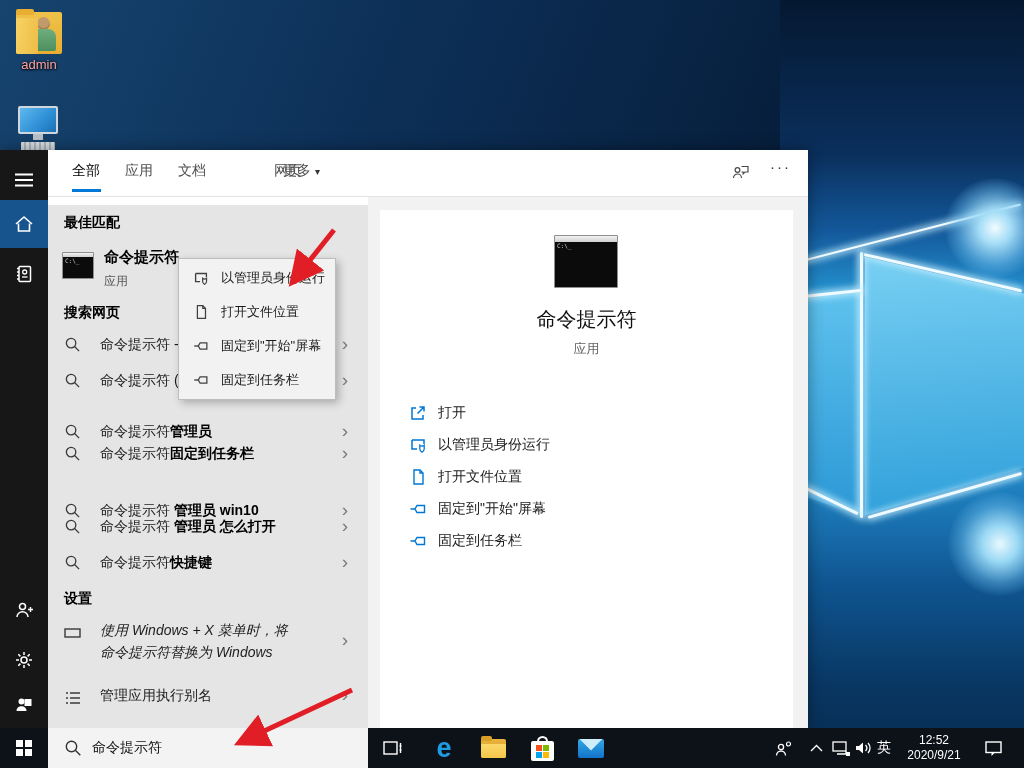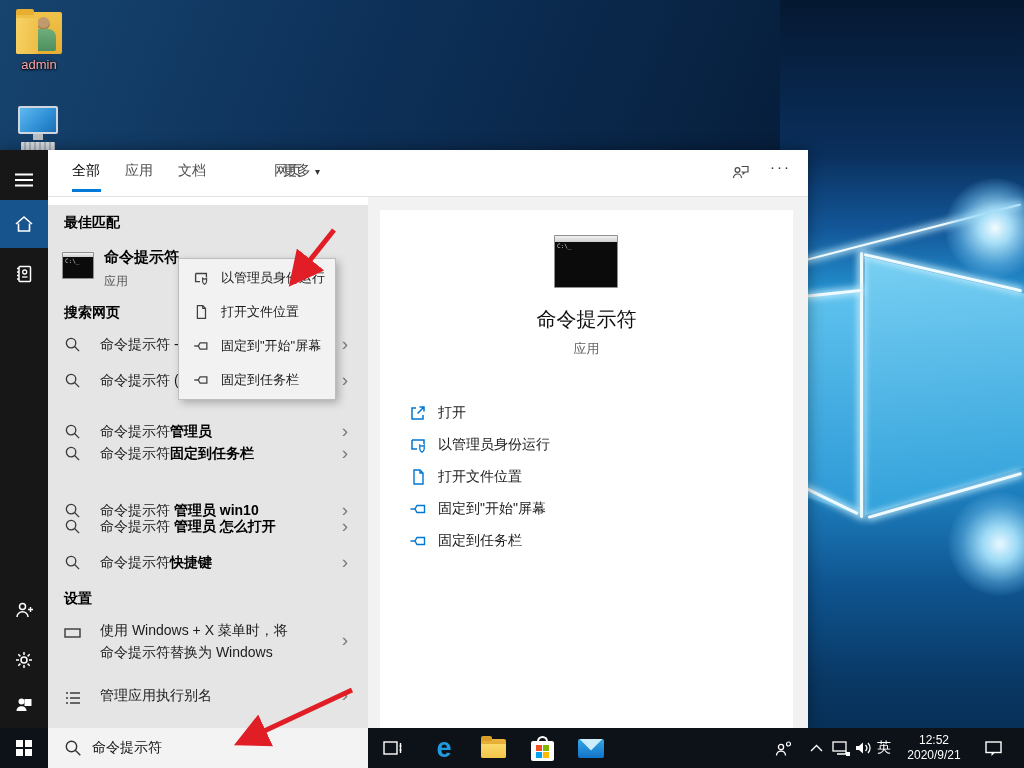--- a/index.html
+++ b/index.html
@@ -72,21 +72,21 @@
   .cmd-sm{left:14px;top:16px;width:32px;height:27px;}
   .best-title{position:absolute;left:56px;top:12px;font-size:15px;font-weight:bold;color:#000;}
   .best-sub{position:absolute;left:56px;top:37px;font-size:12px;color:#565656;}
 
   .srow{position:absolute;left:0;width:320px;height:36px;}
   .srow .mag{position:absolute;left:16px;top:9px;color:#3a3a3a;}
   .srow .txt{position:absolute;left:52px;top:9px;font-size:14px;color:#1c1c1c;white-space:nowrap;}
   .srow .txt b{font-weight:bold;color:#000;}
   .chev{position:absolute;right:20px;top:6px;font-size:19px;color:#7a7a7a;line-height:22px;}
   .set-ico{position:absolute;left:15px;top:10px;color:#3a3a3a;}
-  .two-line .txt{line-height:22px;}
+  .two-line .txt{line-height:22px;font-style:italic;}
 
   
   .detail{position:absolute;left:368px;top:47px;width:440px;height:531px;background:#f2f2f2;}
   .card{position:absolute;left:12px;top:13px;width:413px;height:518px;background:#fff;}
   .cmd-lg{position:absolute;left:174px;top:25px;width:64px;height:53px;}
   .cmd-lg .bar{height:6px;}
   .card-title{position:absolute;left:0;top:96px;width:413px;text-align:center;font-size:20px;color:#111;}
   .card-sub{position:absolute;left:0;top:130px;width:413px;text-align:center;font-size:13px;color:#666;}
   .act{position:absolute;left:28px;height:30px;display:flex;align-items:center;cursor:pointer;}
   .act .aico{color:#0077d4;width:20px;height:20px;margin-right:10px;}

